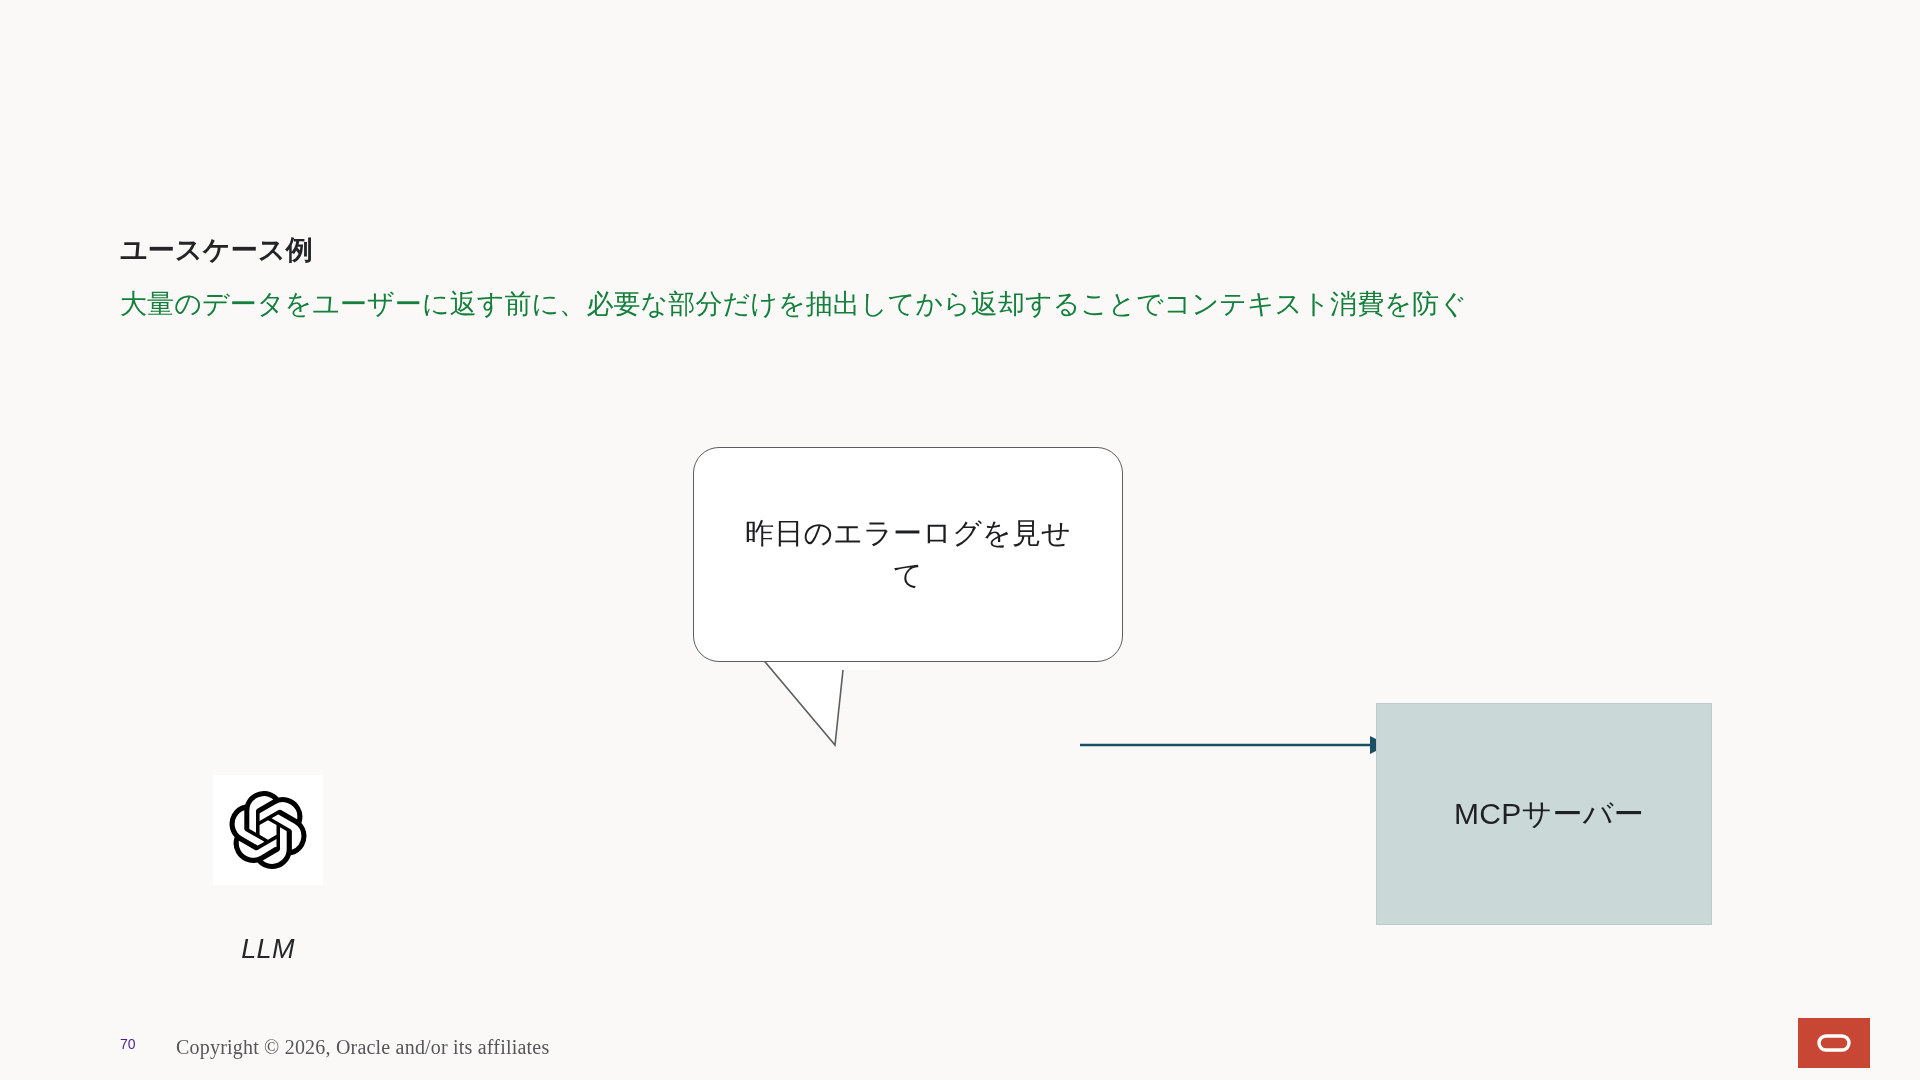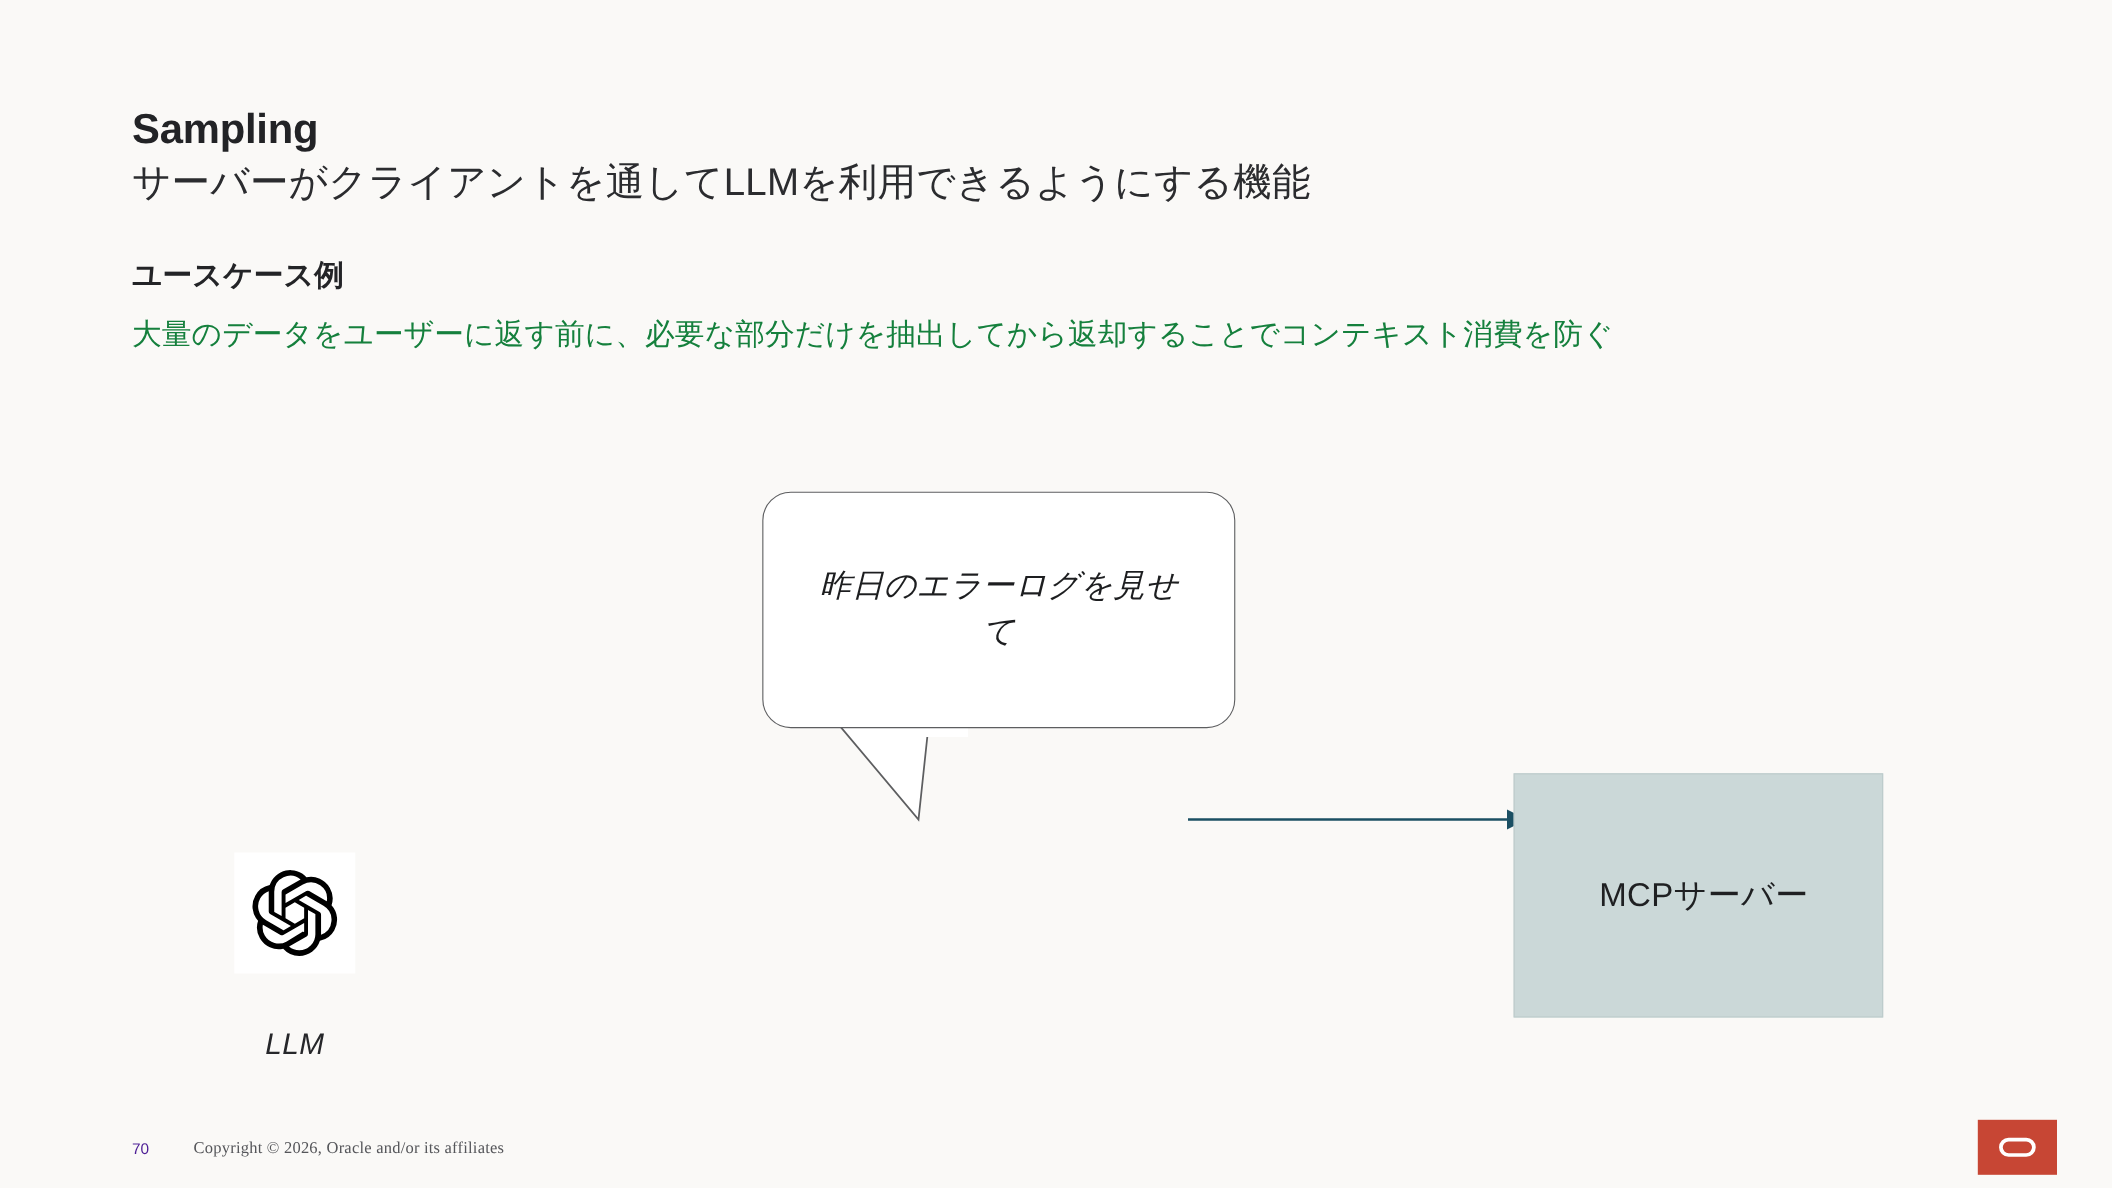--- a/index.html
+++ b/index.html
@@ -79,21 +79,20 @@
     top: 447px;
     width: 430px;
     height: 215px;
     background: #ffffff;
     border: 1.6px solid #5d5e60;
     border-radius: 26px;
     box-sizing: border-box;
     display: flex;
     align-items: center;
     justify-content: center;
-    font-style: italic;
   }
   .bubble-text {
     font-size: 29px;
     line-height: 1.42;
     color: #1d1e20;
     text-align: center;
     width: 330px;
     letter-spacing: 0.2px;
   }
   .bubble-tail {
@@ -169,21 +168,21 @@
     left: 120px;
     top: 1036px;
     font-size: 14px;
     color: #4c1d95;
     font-family: Liberation Sans, sans-serif;
   }
   .footer-copy {
     position: absolute;
     left: 176px;
     top: 1036px;
-    font-size: 15px;
+    font-size: 20px;
     color: #55565a;
     font-family: "Liberation Serif", "DejaVu Serif", serif;
     letter-spacing: 0.2px;
   }
   .oracle-logo {
     position: absolute;
     left: 1798px;
     top: 1018px;
     width: 72px;
     height: 50px;
@@ -191,24 +190,20 @@
     display: flex;
     align-items: center;
     justify-content: center;
   }
 </style>
 </head>
 <body>
 
 <div class="slide">
 
-  <div class="header">
-    <h1 class="title">Sampling</h1>
-    <p class="subtitle">サーバーがクライアントを通してLLMを利用できるようにする機能</p>
-  </div>
 
   <div class="usecase-block">
     <p class="usecase-heading">ユースケース例</p>
     <p class="usecase-text">大量のデータをユーザーに返す前に、必要な部分だけを抽出してから返却することでコンテキスト消費を防ぐ</p>
   </div>
 
   <div class="diagram">
 
     <svg class="bubble-tail" viewBox="0 0 220 110">
       <polygon points="70,4 155,105 163,30 200,30 200,0 70,0" fill="#ffffff" stroke="none"></polygon>

